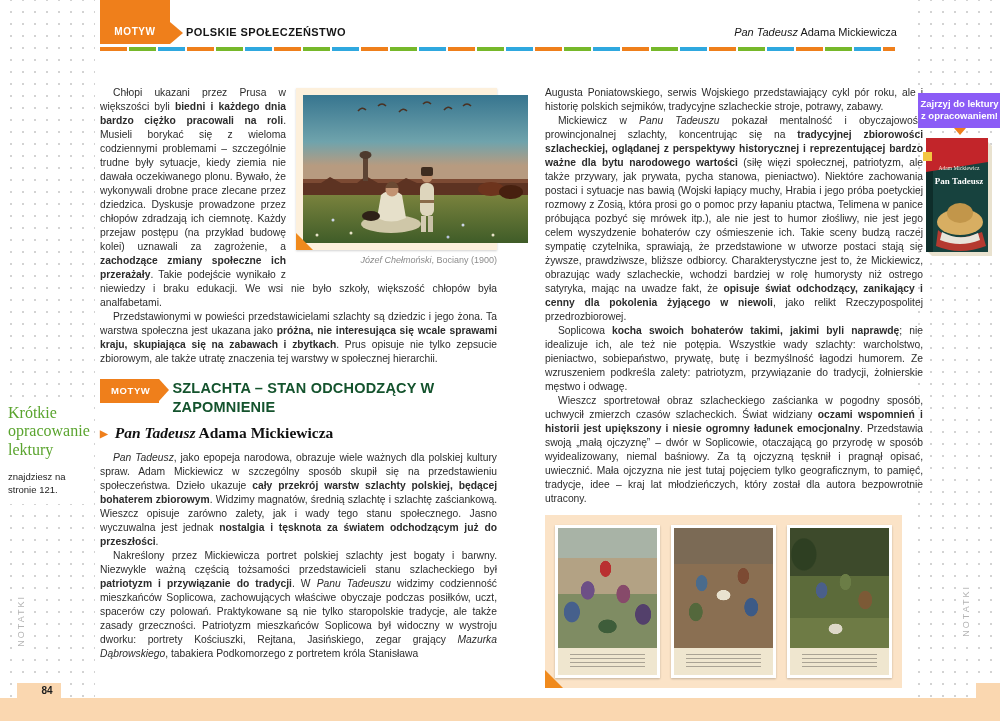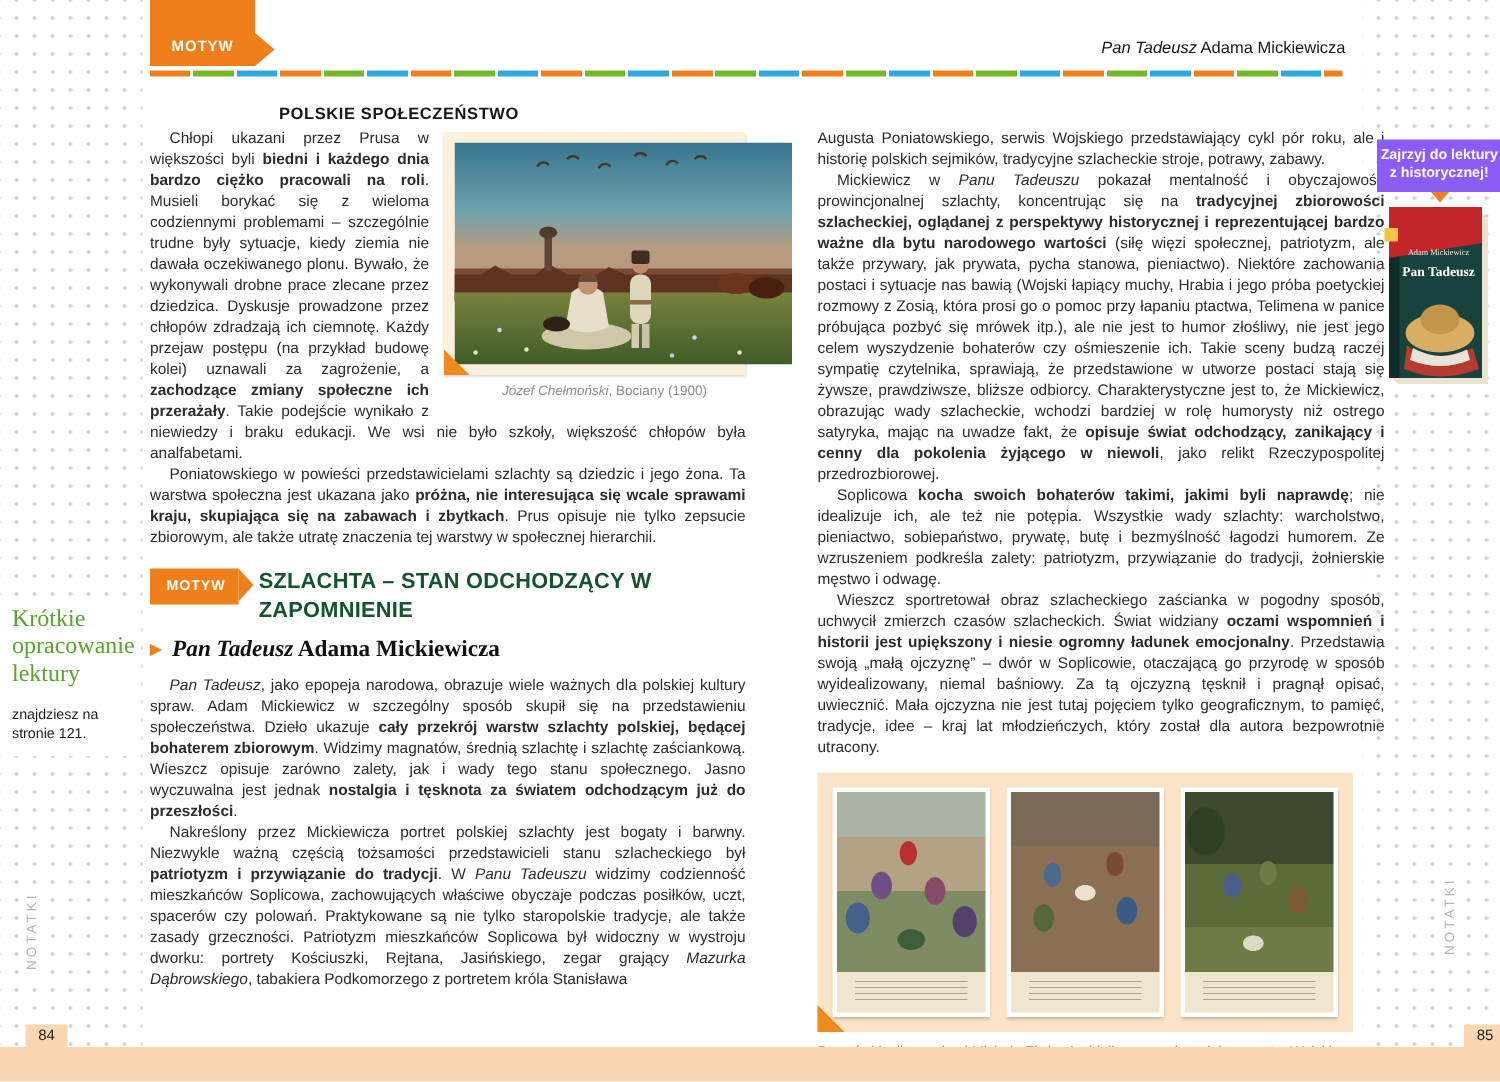--- a/index.html
+++ b/index.html
@@ -8,54 +8,54 @@
   
   .dots{position:absolute;top:0;height:700px;z-index:0;
         background-image:radial-gradient(circle,#d3d3d3 1.15px,rgba(0,0,0,0) 1.35px);
         background-size:12px 12px;background-position:5px 6px;}
   .dots.left{left:0;width:95px;}
   .dots.right{right:0;width:92px;}
   
   .bottom-bar{position:absolute;left:0;bottom:0;width:100%;height:23px;background:#fad7b0;z-index:5;}
   .page-tab{position:absolute;bottom:23px;width:28px;height:15px;background:#fad7b0;z-index:5;
             display:flex;align-items:center;justify-content:center;
-            font-size:10px;font-weight:normal;color:#1d1d1d;}
+            font-size:10px;font-weight:bold;color:#1d1d1d;padding-left:16px;}
   .page-tab.l{left:17px;}
   .page-tab.r{left:976px;}
   
   .margin-note{position:absolute;left:0;top:399px;width:94px;background:#fff;z-index:2;
                padding:5px 2px 7px 8px;box-sizing:border-box;}
   .margin-note .green{font-family:"Liberation Serif",serif;font-weight:normal;color:#5aa42e;
                       font-size:16px;line-height:1.15;width:80px;}
   .margin-note .black{margin-top:12px;font-size:9.5px;color:#1d1d1d;line-height:1.35;width:62px;}
   .notatki{position:absolute;z-index:2;background:#fff;color:#b4b4b4;font-size:9px;
            letter-spacing:2px;writing-mode:vertical-rl;transform:rotate(180deg);padding:5px 2px;}
   .notatki.l{left:14px;top:590px;}
   .notatki.r{left:959px;top:580px;}
   
   .top-badge{position:absolute;left:100px;top:0;width:70px;height:44px;background:#ef7f1b;
              color:#fff;font-size:10px;font-weight:bold;letter-spacing:.6px;z-index:1;
              display:flex;align-items:flex-end;justify-content:center;padding-bottom:7px;box-sizing:border-box;}
   .top-badge::after{content:"";position:absolute;right:-13px;top:22px;
              border-top:11px solid transparent;border-bottom:11px solid transparent;border-left:13px solid #ef7f1b;}
   .header-title{position:absolute;left:186px;top:26px;font-size:11px;font-weight:bold;
-                letter-spacing:.4px;color:#161616;margin-top:44px;}
+                letter-spacing:.4px;color:#161616;}
   .header-right{position:absolute;top:26px;right:103px;font-size:11px;color:#161616;}
   .rule{position:absolute;left:100px;top:47px;width:795px;height:4px;
         background:repeating-linear-gradient(90deg,#ef7f1b 0 27px,#fff 27px 29px,#76b82a 29px 56px,
                    #fff 56px 58px,#2fa8df 58px 85px,#fff 85px 87px);}
   
   .col{position:absolute;top:86px;text-align:justify;font-size:10.3px;line-height:14px;z-index:1;}
   .col.lc{left:100px;width:397px;}
   .col.rc{left:545px;width:378px;}
   .col p{margin:0;}
   .col p.ind{text-indent:13px;}
   b{font-weight:bold;} i{font-style:italic;}
   
-  .figure{float:right;width:201px;margin:2px 0 6px 10px;text-align:center;}
+  .figure{float:right;width:201px;margin:2px 0 6px 10px;text-align:right;}
   .frame{position:relative;background:#fdf0dc;padding:7px;box-shadow:0 1px 2px rgba(0,0,0,.18);}
   .frame::after{content:"";position:absolute;left:0;bottom:0;
                 border-bottom:17px solid #f08a1d;border-right:17px solid transparent;}
   .frame svg{display:block;width:225px;height:148px;}
   .figcap{margin-top:5px;font-size:9px;color:#8c8c8c;line-height:1.25;}
   
   .section-head{display:flex;gap:13px;margin:13px 0 9px;align-items:flex-start;text-align:left;clear:none;}
   .sec-badge{position:relative;background:#ef7f1b;color:#fff;font-size:9.5px;font-weight:bold;
              letter-spacing:.6px;padding:5px 9px 5px 11px;flex:0 0 auto;}
   .sec-badge::after{content:"";position:absolute;right:-10px;top:0;
@@ -171,21 +171,21 @@
               <circle cx="145" cy="142" r="1.5" fill="#b9c4de"></circle>
                 <circle cx="14" cy="140" r="1.5" fill="#e8e3c9"></circle>
             </g>
           </svg>
         </span>
         <span class="figcap" style="display:block"><i>Józef Chełmoński</i><span>, Bociany (1900)</span></span>
       </span>
       <span>Chłopi ukazani przez Prusa w większości byli </span><b>biedni i każdego dnia bardzo ciężko pracowali na roli</b><span>. Musieli borykać się z wieloma codziennymi problemami – szczególnie trudne były sytuacje, kiedy ziemia nie dawała oczekiwanego plonu. Bywało, że wykonywali drobne prace zlecane przez dziedzica. Dyskusje prowadzone przez chłopów zdradzają ich ciemnotę. Każdy przejaw postępu (na przykład budowę kolei) uznawali za zagrożenie, a </span><b>zachodzące zmiany społeczne ich przerażały</b><span>. Takie podejście wynikało z niewiedzy i braku edukacji. We wsi nie było szkoły, większość chłopów była analfabetami.</span>
     </p>
     <p class="ind">
-      <span>Poniatowskiego w powieści przedstawicielami szlachty są dziedzic i jego żona. Ta warstwa społeczna jest ukazana jako </span><b>próżna, nie interesująca się wcale sprawami kraju, skupiająca się na zabawach i zbytkach</b><span>. Prus opisuje nie tylko zepsucie zbiorowym, ale także utratę znaczenia tej warstwy w społecznej hierarchii.</span>
+      <span>Przedstawionymi w powieści przedstawicielami szlachty są dziedzic i jego żona. Ta warstwa społeczna jest ukazana jako </span><b>próżna, nie interesująca się wcale sprawami kraju, skupiająca się na zabawach i zbytkach</b><span>. Prus opisuje nie tylko zepsucie zbiorowym, ale także utratę znaczenia tej warstwy w społecznej hierarchii.</span>
     </p>
 
     <div class="section-head">
       <span class="sec-badge">MOTYW</span>
       <span class="sec-title">SZLACHTA – STAN ODCHODZĄCY W ZAPOMNIENIE</span>
     </div>
     <div class="subhead">
       <span class="tri">▶</span><i>Pan Tadeusz</i><span> Adama Mickiewicza</span>
     </div>
 
@@ -221,21 +221,21 @@
       <div class="postcard pc3">
         <div class="pc-art"></div>
         <div class="pc-cap"></div>
       </div>
     </div>
     <div class="rp-caption">Pocztówki z ilustracjami Michała Elwiro Andriollego przedstawiające ucztę, Wojskiego grającego na rogu i koncert Jankiela (ok. 1938)</div>
   </div>
 
   <div class="promo">
     <div>Zajrzyj do lektury</div>
-    <div>z historycznej!</div>
+    <div>z opracowaniem!</div>
   </div>
   <div class="book">
     <svg width="72" height="124" viewBox="0 0 72 124" role="img">
       <g>
         <polygon points="66,6 70,10 70,120 10,120 6,116 66,116" fill="#e9e2cf"></polygon>
         <rect x="4" y="2" width="62" height="114" fill="#17423e"></rect>
         <rect x="4" y="2" width="7" height="114" fill="#0e2d2a"></rect>
         <polygon points="4,2 66,2 66,26 4,36" fill="#c2252a"></polygon>
         <rect x="1" y="16" width="9" height="9" fill="#f3c640"></rect>
         <ellipse cx="38" cy="86" rx="23" ry="13" fill="#d8ae62"></ellipse>

